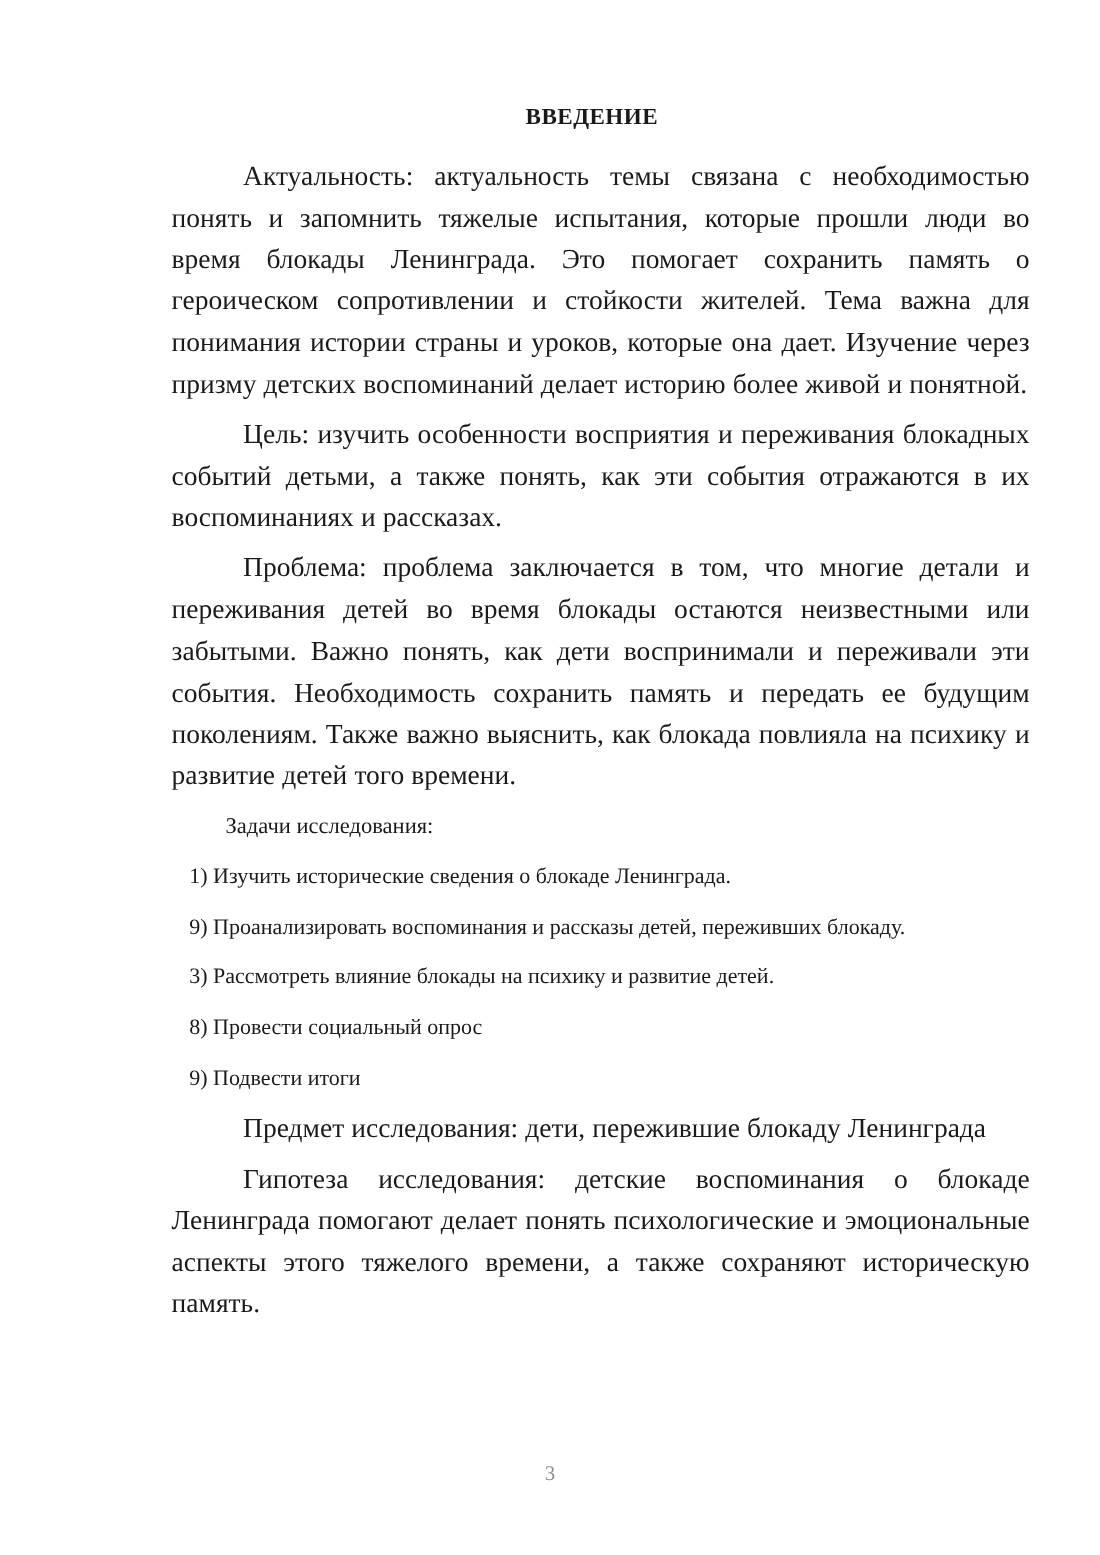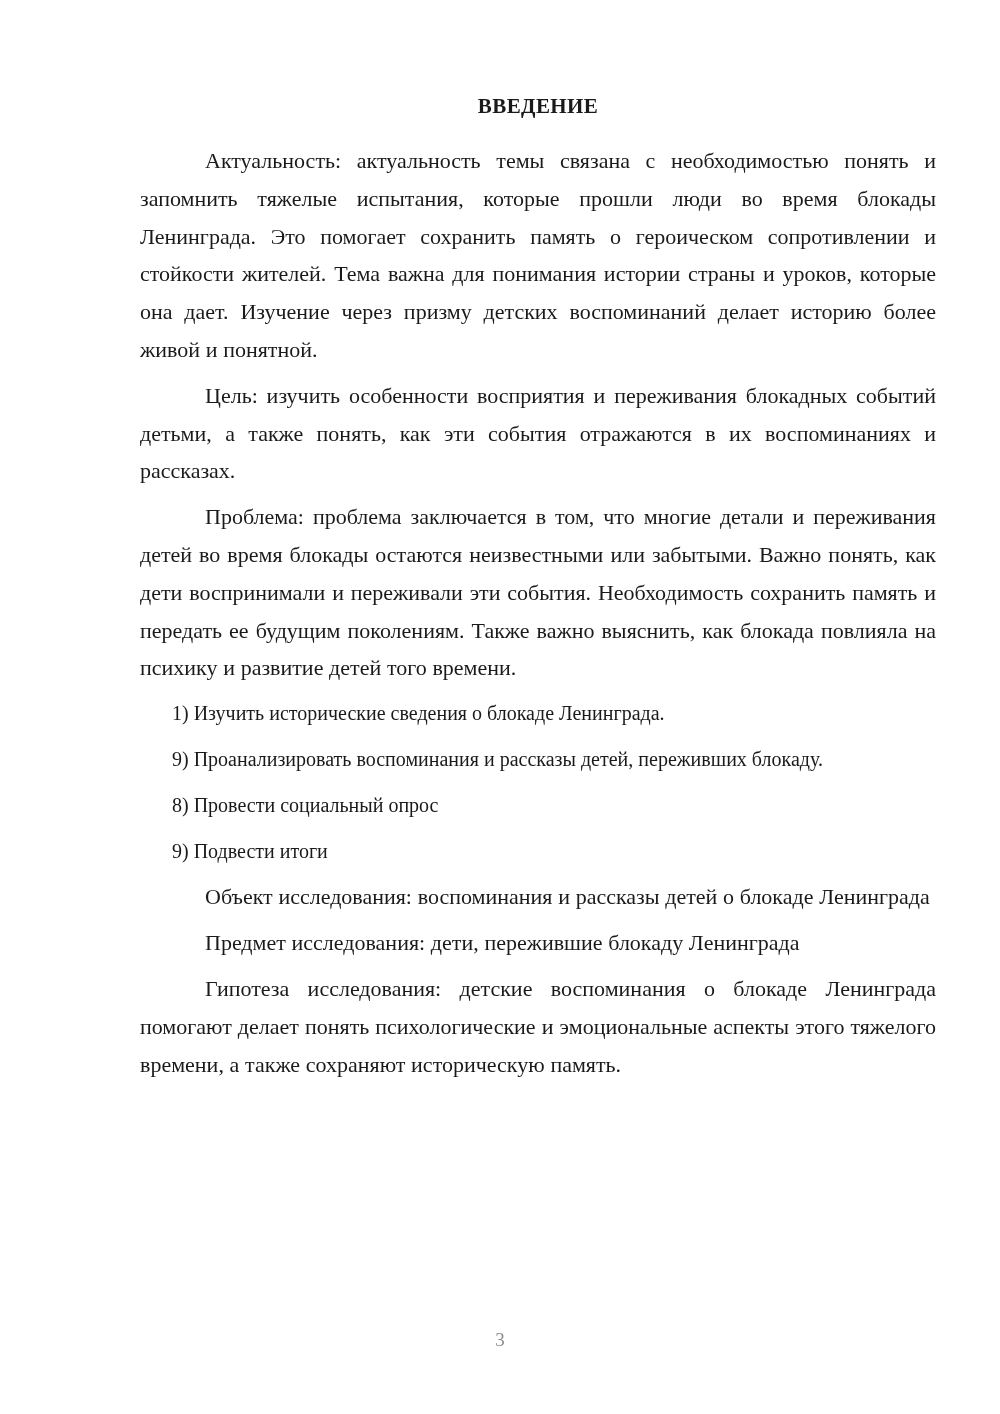--- a/index.html
+++ b/index.html
@@ -30,26 +30,26 @@
   }
   .doc-title {
     font-size: 21px;
     font-weight: bold;
     text-align: center;
     letter-spacing: 0.4px;
     line-height: 28px;
     margin: 0 0 22px 0;
   }
   .para {
-    font-size: 22px;
+    font-size: 25px;
     line-height: 37.8px;
     text-align: justify;
     text-justify: inter-word;
     text-indent: 65px;
-    margin: 0 0 8px 0;
+    margin: 0 0 8px 16px;
     word-spacing: 0.2px;
   }
   .label-line {
     font-size: 20.5px;
     line-height: 37.8px;
     text-align: left;
     text-indent: 65px;
     margin: 0 0 8px 0;
   }
   .list {
@@ -87,29 +87,30 @@
   <div class="content">
 
     <h1 class="doc-title">ВВЕДЕНИЕ</h1>
 
     <p class="para">Актуальность: актуальность темы связана с необходимостью понять и запомнить тяжелые испытания, которые прошли люди во время блокады Ленинграда. Это помогает сохранить память о героическом сопротивлении и стойкости жителей. Тема важна для понимания истории страны и уроков, которые она дает. Изучение через призму детских воспоминаний делает историю более живой и понятной.</p>
 
     <p class="para">Цель: изучить особенности восприятия и переживания блокадных событий детьми, а также понять, как эти события отражаются в их воспоминаниях и рассказах.</p>
 
     <p class="para">Проблема: проблема заключается в том, что многие детали и переживания детей во время блокады остаются неизвестными или забытыми. Важно понять, как дети воспринимали и переживали эти события. Необходимость сохранить память и передать ее будущим поколениям. Также важно выяснить, как блокада повлияла на психику и развитие детей того времени.</p>
 
+    <p class="label-line">Задачи исследования:</p>
 
     <ol class="list">
       <li class="list-item">1) Изучить исторические сведения о блокаде Ленинграда.</li>
       <li class="list-item">9) Проанализировать воспоминания и рассказы детей, переживших блокаду.</li>
+      <li class="list-item short">3) Рассмотреть влияние блокады на психику и развитие детей.</li>
       <li class="list-item short">8) Провести социальный опрос</li>
       <li class="list-item short">9) Подвести итоги</li>
     </ol>
 
-    <p class="para">Объект исследования: воспоминания и рассказы детей о блокаде Ленинграда</p>
 
     <p class="para">Предмет исследования: дети, пережившие блокаду Ленинграда</p>
 
     <p class="para">Гипотеза исследования: детские воспоминания о блокаде Ленинграда помогают делает понять психологические и эмоциональные аспекты этого тяжелого времени, а также сохраняют историческую память.</p>
 
   </div>
 
   <div class="page-number">3</div>
 
 </div>

